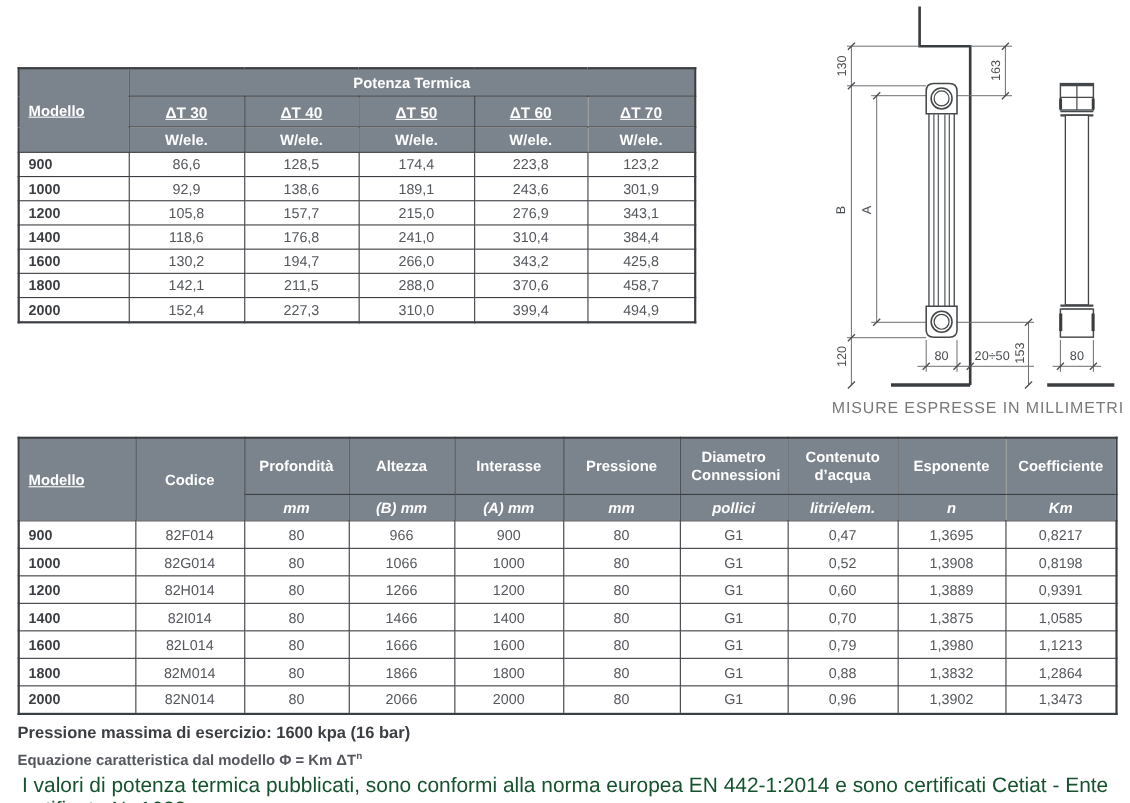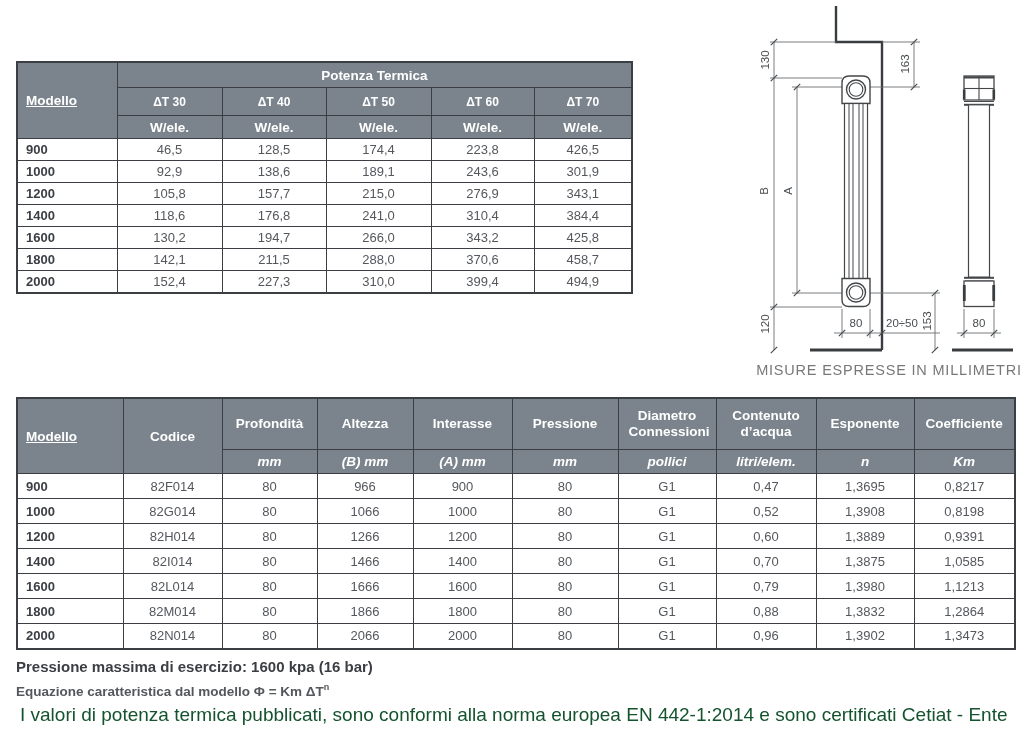--- a/index.html
+++ b/index.html
@@ -13,21 +13,21 @@
   th,td{border:1px solid #3b3e42;overflow:hidden;white-space:nowrap;}
   table{border:2px solid #3b3e42;}
   th{background:#7b848d;color:#ffffff;font-weight:bold;font-size:13.5px;text-align:center;padding:2px 10px;}
   td{font-size:13px;color:#54575c;text-align:center;padding:1px 4px;}
   tbody td:first-child{font-weight:bold;text-align:left;padding-left:8px;color:#3b3e42;}
   th.left{text-align:left;padding-left:8px;text-decoration:underline;}
   th.wrap{white-space:normal;line-height:1.15;}
 
   #power-table{left:16px;top:61px;width:615px;}
   #power-table tr.pt-row th{height:20px;}
-  #power-table tr.dt-row th{height:23px;font-size:12px;}
+  #power-table tr.dt-row th{height:23px;font-size:14px;text-decoration:underline;}
   #power-table tr.unit-row th{height:18px;}
   #power-table tbody tr{height:22px;}
 
   #dim-table{left:16px;top:397px;width:999px;}
   #dim-table thead tr.main th{height:46px;}
   #dim-table thead tr.sub th{height:19px;font-style:italic;}
   #dim-table tbody tr{height:25px;}
 
   
   #diagram{position:absolute;left:750px;top:0;width:277px;height:390px;}
@@ -67,25 +67,25 @@
       <th>W/ele.</th>
       <th>W/ele.</th>
       <th>W/ele.</th>
       <th>W/ele.</th>
       <th>W/ele.</th>
     </tr>
   </thead>
   <tbody>
       <tr>
         <td>900</td>
-        <td>46,5</td>
+        <td>86,6</td>
         <td>128,5</td>
         <td>174,4</td>
         <td>223,8</td>
-        <td>426,5</td>
+        <td>123,2</td>
       </tr>
       <tr>
         <td>1000</td>
         <td>92,9</td>
         <td>138,6</td>
         <td>189,1</td>
         <td>243,6</td>
         <td>301,9</td>
       </tr>
       <tr>

